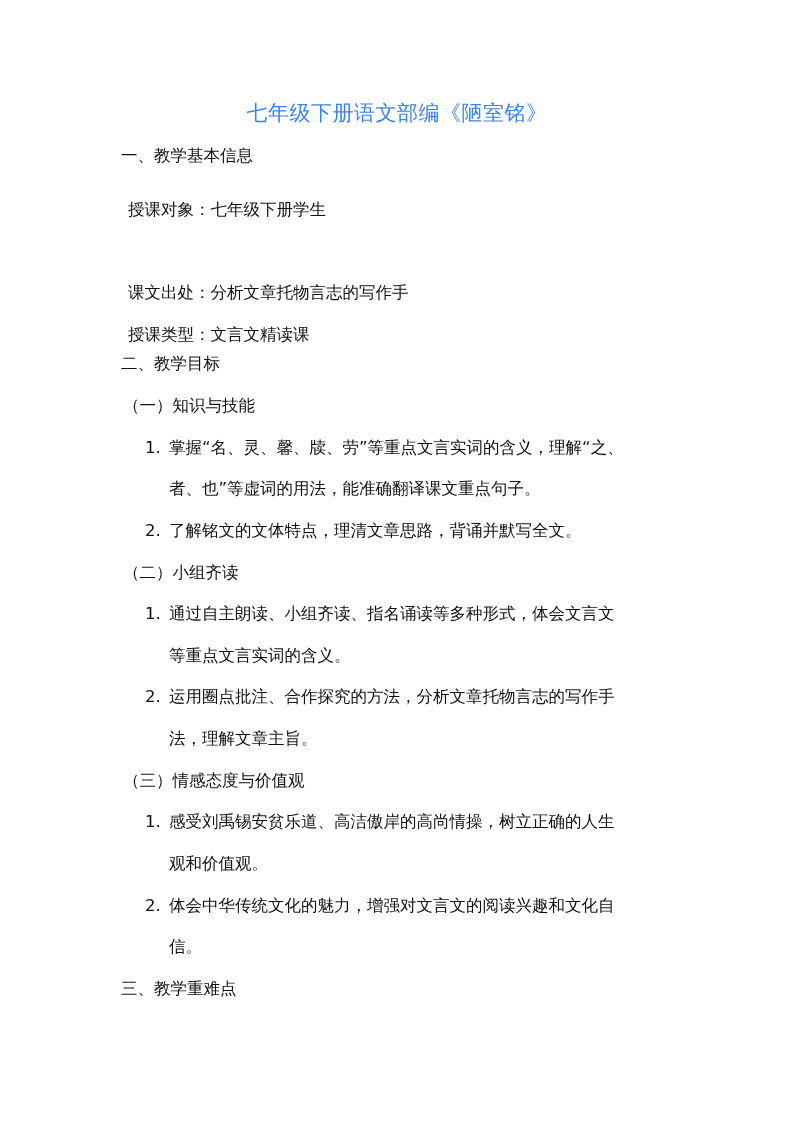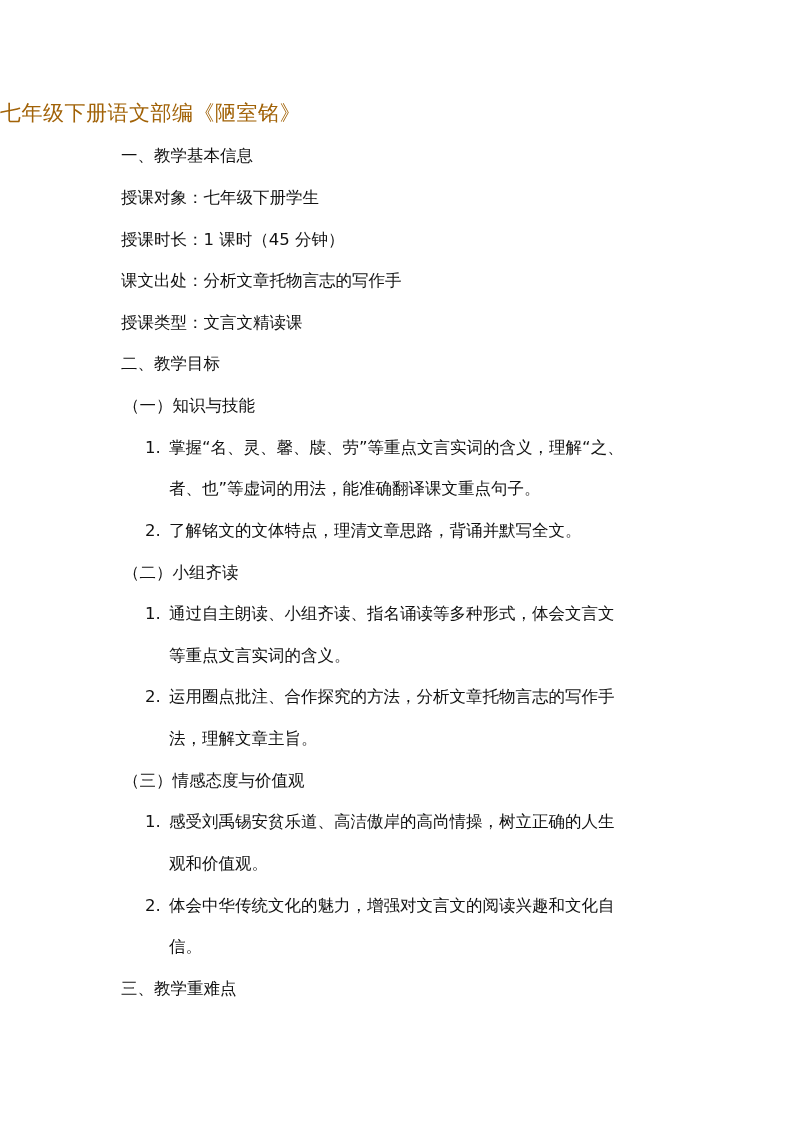--- a/index.html
+++ b/index.html
@@ -1,40 +1,37 @@
 <!DOCTYPE html>
 <html><head>
   <meta charset="utf-8">
   <style>
     html, body { margin: 0; padding: 0; background: #ffffff; }
     body { width: 794px; height: 1123px; position: relative; overflow: hidden;
       font-family: "DejaVu Sans", "Liberation Sans", sans-serif; color: #111111; }
     .page { position: absolute; left: 0; top: 0; width: 794px; height: 1123px; }
-    .title { position: absolute; left: 0; width: 794px; top: 98px; text-align: left;
-      font-size: 21px; line-height: 30px; color: #a16207; letter-spacing: 0.5px; }
+    .title { position: absolute; left: 0; width: 794px; top: 98px; text-align: center;
+      font-size: 21px; line-height: 30px; color: #3b82f6; letter-spacing: 0.5px; }
     .line { position: absolute; font-size: 16.5px; line-height: 24px; white-space: nowrap; color: #111; }
     .h1 { left: 121px; }
-    .info { left: 121px; }
+    .info { left: 128px; margin-top: 12px; }
     .sub { left: 123px; }
     .item-num { position: absolute; left: 145px; font-size: 16.5px; line-height: 24px; }
     .item-text { left: 169px; }
   </style>
 </head>
 <body>
 
 <div class="page">
   <div class="title">七年级下册语文部编《陋室铭》</div>
 
   <div class="line h1" style="top:144px">一、教学基本信息</div>
 
   <div class="line info" style="top:186px">
     <span>授课对象：</span><span>七年级下册学生</span>
-  </div>
-  <div class="line info" style="top:228px">
-    <span>授课时长：</span><span>1 课时（45 分钟）</span>
   </div>
   <div class="line info" style="top:269px">
     <span>课文出处：</span><span>分析文章托物言志的写作手</span>
   </div>
   <div class="line info" style="top:311px">
     <span>授课类型：</span><span>文言文精读课</span>
   </div>
 
   <div class="line h1" style="top:352px">二、教学目标</div>
 

